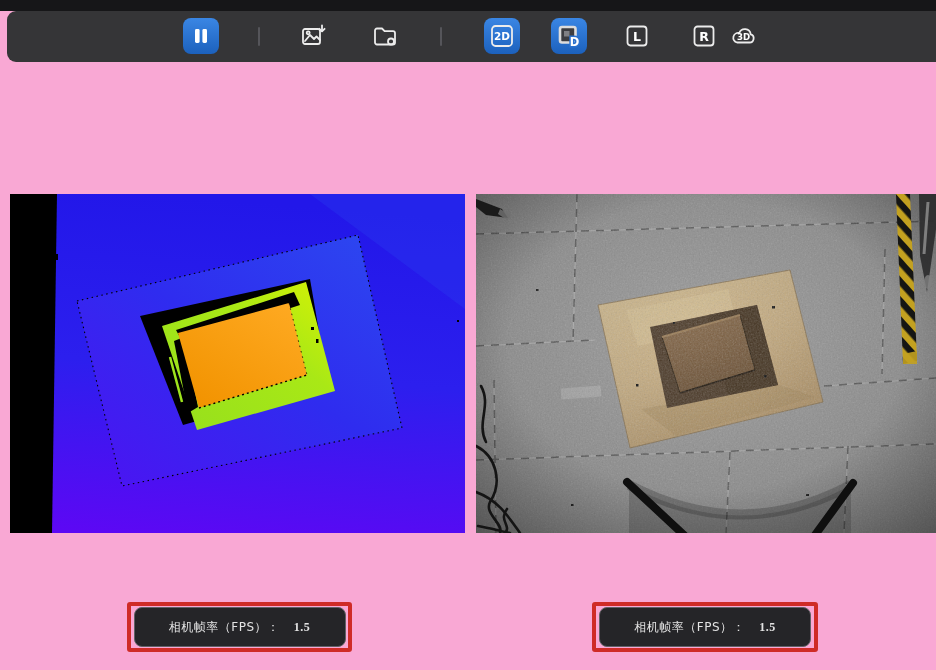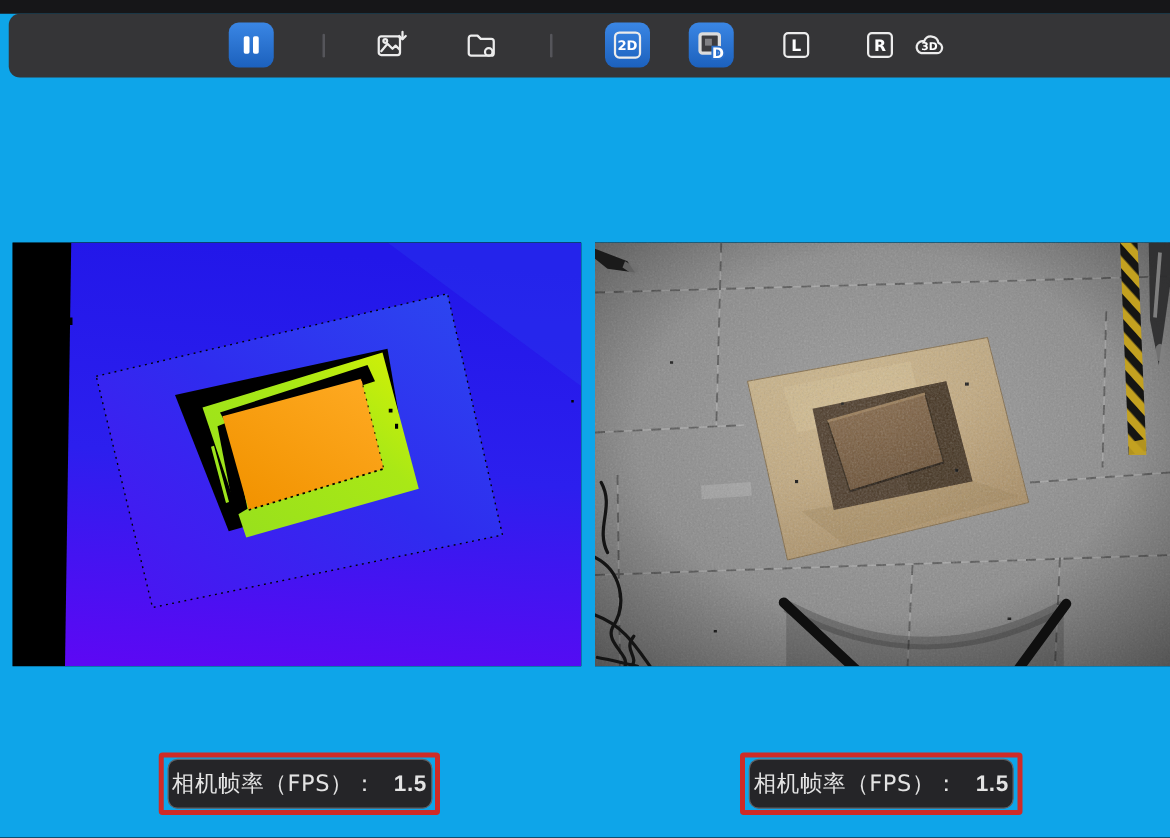--- a/index.html
+++ b/index.html
@@ -1,16 +1,16 @@
 <!DOCTYPE html>
 <html><head>
 <meta charset="utf-8">
 <style>
   html,body{margin:0;padding:0;background:#101012;}
-  .app{position:relative;width:936px;height:670px;background:#0ea5e9;overflow:hidden;
+  .app{position:relative;width:936px;height:670px;background:#f9a8d4;overflow:hidden;
        font-family:"DejaVu Sans",sans-serif;}
   .topstrip{position:absolute;left:0;top:0;width:936px;height:11px;background:#161618;}
   
   .toolbar{position:absolute;left:7px;top:11px;width:929px;height:51px;background:#353537;
            border-radius:9px 0 0 9px;}
   .tb-item{position:absolute;top:7px;width:36px;height:36px;border:none;background:transparent;
            border-radius:8px;display:flex;align-items:center;justify-content:center;padding:0;cursor:pointer;}
   .tb-item.active{background:linear-gradient(180deg,#3a86e4 0%,#1c61bd 100%);}
   .tb-item svg{display:block;}
   .tb-divider{position:absolute;top:16px;width:2px;height:19px;background:#55555a;border-radius:1px;}
@@ -21,23 +21,23 @@
   .panel svg{display:block;}
   #panel-depth{left:10px;top:194px;width:455px;height:339px;}
   #panel-color{left:476px;top:194px;width:460px;height:339px;}
   
   .fps-highlight{position:absolute;box-sizing:border-box;border:4px solid #cf2b27;border-radius:3px;
                  display:flex;align-items:center;justify-content:center;}
   #fps-left{left:127px;top:602px;width:225px;height:50px;}
   #fps-right{left:592px;top:602px;width:226px;height:50px;}
   .fps-chip{box-sizing:border-box;width:212px;height:40px;background:#252528;border:1px solid #616165;
             border-radius:8px;display:flex;align-items:center;justify-content:center;
-            color:#e3e3e3;font-size:18px;letter-spacing:0.5px;
+            color:#e3e3e3;font-size:12px;letter-spacing:0.5px;
             font-family:"DejaVu Sans","DejaVu Sans Mono",sans-serif;white-space:nowrap;}
-  .fps-chip .val{margin-left:14px;font-family:Liberation Sans, sans-serif;font-weight:bold;}
+  .fps-chip .val{margin-left:14px;font-family:Liberation Serif, serif;font-weight:bold;}
 </style>
 </head>
 <body>
 
 <div class="app">
   <div class="topstrip"></div>
 
   <div class="toolbar">
 
     <button class="tb-item active" style="left:176px">

